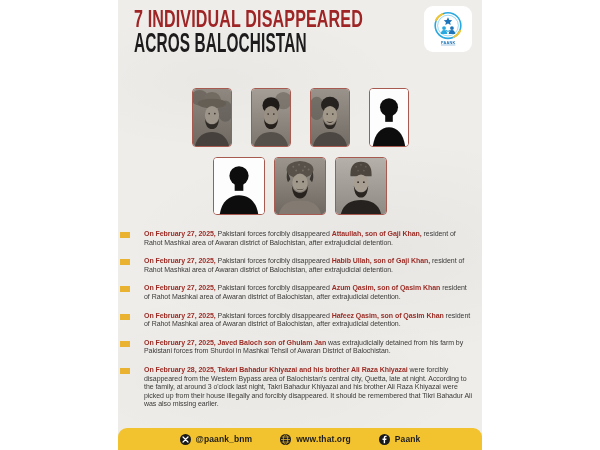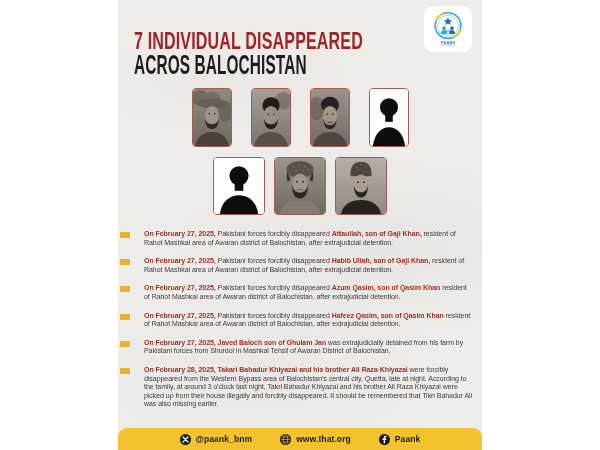--- a/index.html
+++ b/index.html
@@ -9,21 +9,21 @@
   }
   .poster{
     position:absolute;left:118px;top:0;width:364px;height:450px;
     background-color:#efedea;
     background-image:
       radial-gradient(ellipse 180px 70px at 28% 18%, rgba(0,0,0,0.025), transparent),
       radial-gradient(ellipse 260px 110px at 72% 55%, rgba(0,0,0,0.03), transparent),
       radial-gradient(ellipse 220px 90px at 38% 84%, rgba(0,0,0,0.025), transparent);
   }
   
-  .title-block{position:absolute;left:16px;top:8px;margin-top:22px;}
+  .title-block{position:absolute;left:16px;top:8px;}
   .t1{
     font-size:24px;font-weight:bold;color:#9e2425;line-height:22px;white-space:nowrap;
     transform:scaleX(0.67);transform-origin:left top;letter-spacing:0.2px;
   }
   .t2{
     font-size:28px;font-weight:bold;color:#1d1b1b;line-height:25px;white-space:nowrap;
     transform:scaleX(0.55);transform-origin:left top;letter-spacing:0.2px;
   }
   
   .logo-card{

